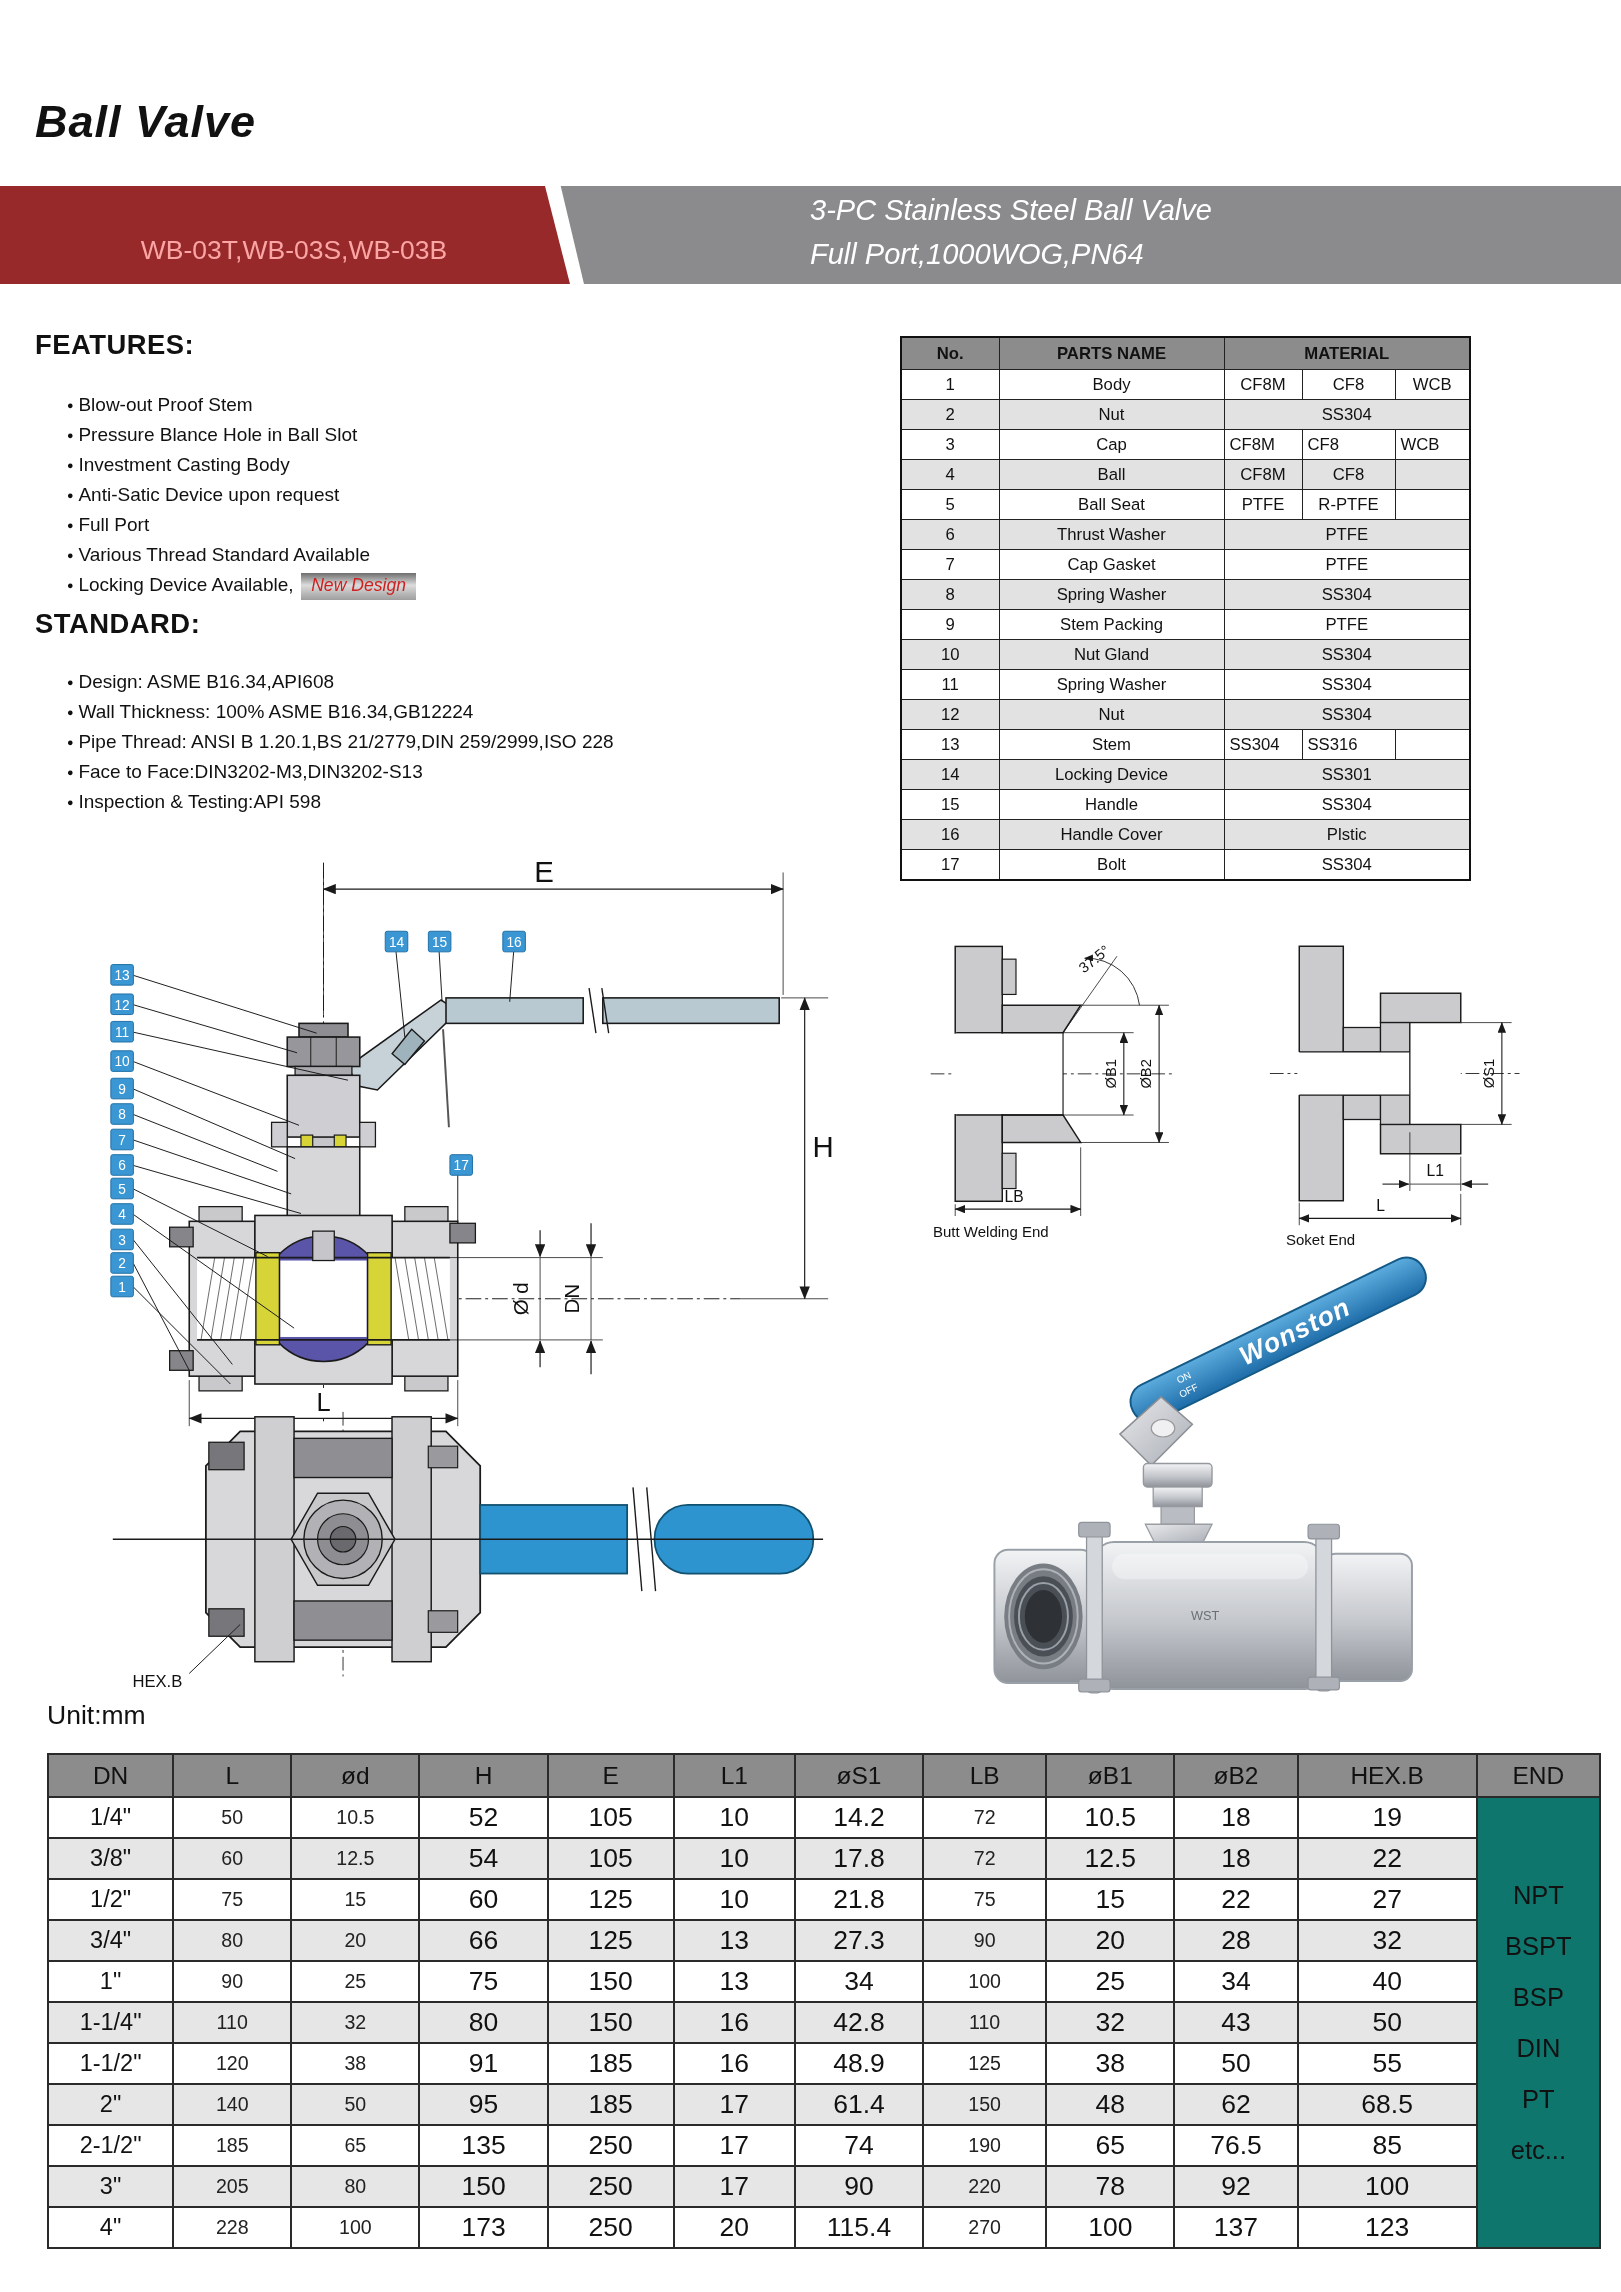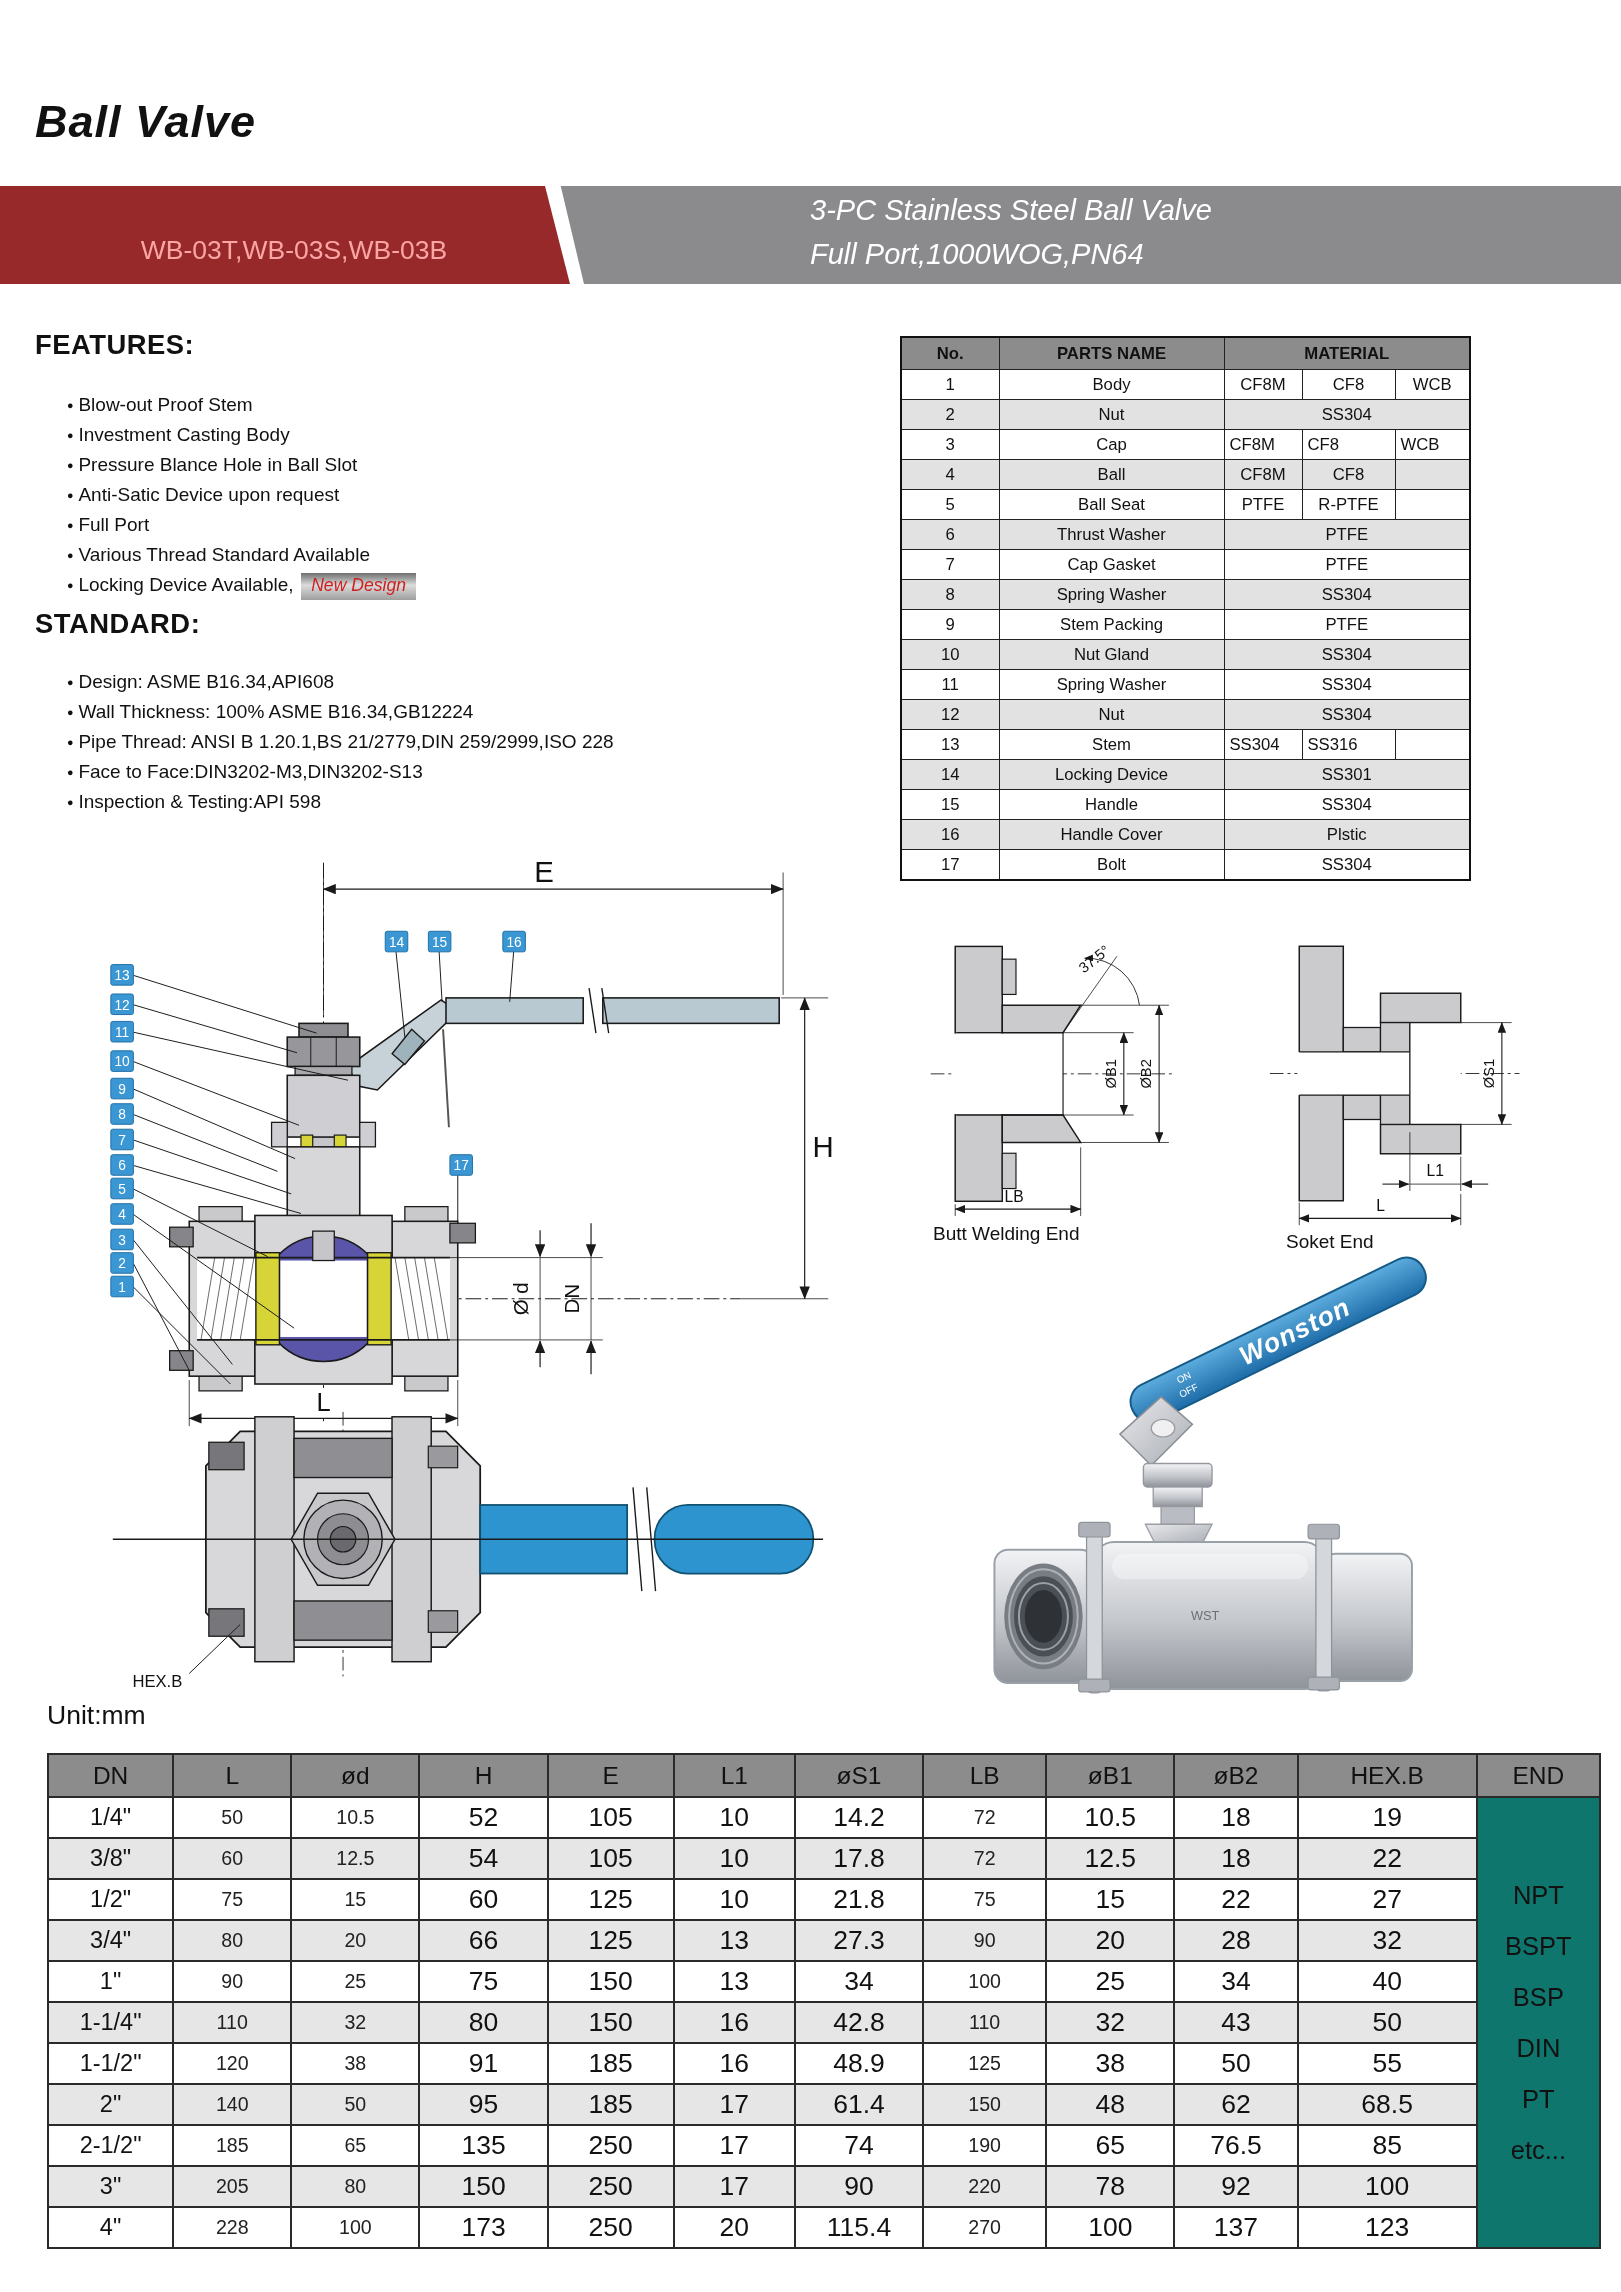--- a/index.html
+++ b/index.html
@@ -42,40 +42,40 @@
   table.dims th{background:var(--table_header_gray);border:2px solid #2a2a2a;height:39px;
                 font-size:24.5px;font-weight:400;}
   table.dims td{border:2px solid #2a2a2a;height:39px;text-align:center;padding:0;background:#fff;}
   table.dims tr.alt td{background:#e6e6e6;}
   table.dims td.c-dn{font-size:23.5px;}
   table.dims td.c-sm{font-size:19.6px;color:#222;}
   table.dims td.c-lg{font-size:26.5px;}
   table.dims td.c-end{font-size:25.5px;background:#0f766e;}
   table.dims td.c-end div{line-height:51px;}
 
-  .cap{font-size:19px;}
+  .cap{font-size:15px;}
 </style>
 </head>
 <body>
 
 <div class="page">
 
   <div class="abs title">Ball Valve</div>
 
   <div class="abs band-red"><span>WB-03T,WB-03S,WB-03B</span></div>
   <div class="abs band-gray">
     <div class="l1">3-PC Stainless Steel Ball Valve</div>
     <div class="l2">Full Port,1000WOG,PN64</div>
   </div>
 
   <div class="abs sec-h" style="top:329px;">FEATURES:</div>
   <ul class="abs blist" style="top:374px;">
     <li><span>Blow-out Proof Stem</span></li>
+    <li><span>Pressure Blance Hole in Ball Slot</span></li>
     <li><span>Investment Casting Body</span></li>
-    <li><span>Pressure Blance Hole in Ball Slot</span></li>
     <li><span>Anti-Satic Device upon request</span></li>
     <li><span>Full Port</span></li>
     <li><span>Various Thread  Standard Available</span></li>
     <li><span>Locking Device Available,</span><span class="badge">New Design</span></li>
   </ul>
 
   <div class="abs sec-h" style="top:608px;">STANDARD:</div>
   <ul class="abs blist" style="top:651px;">
     <li><span>Design:  ASME B16.34,API608</span></li>
     <li><span>Wall Thickness: 100% ASME B16.34,GB12224</span></li>

